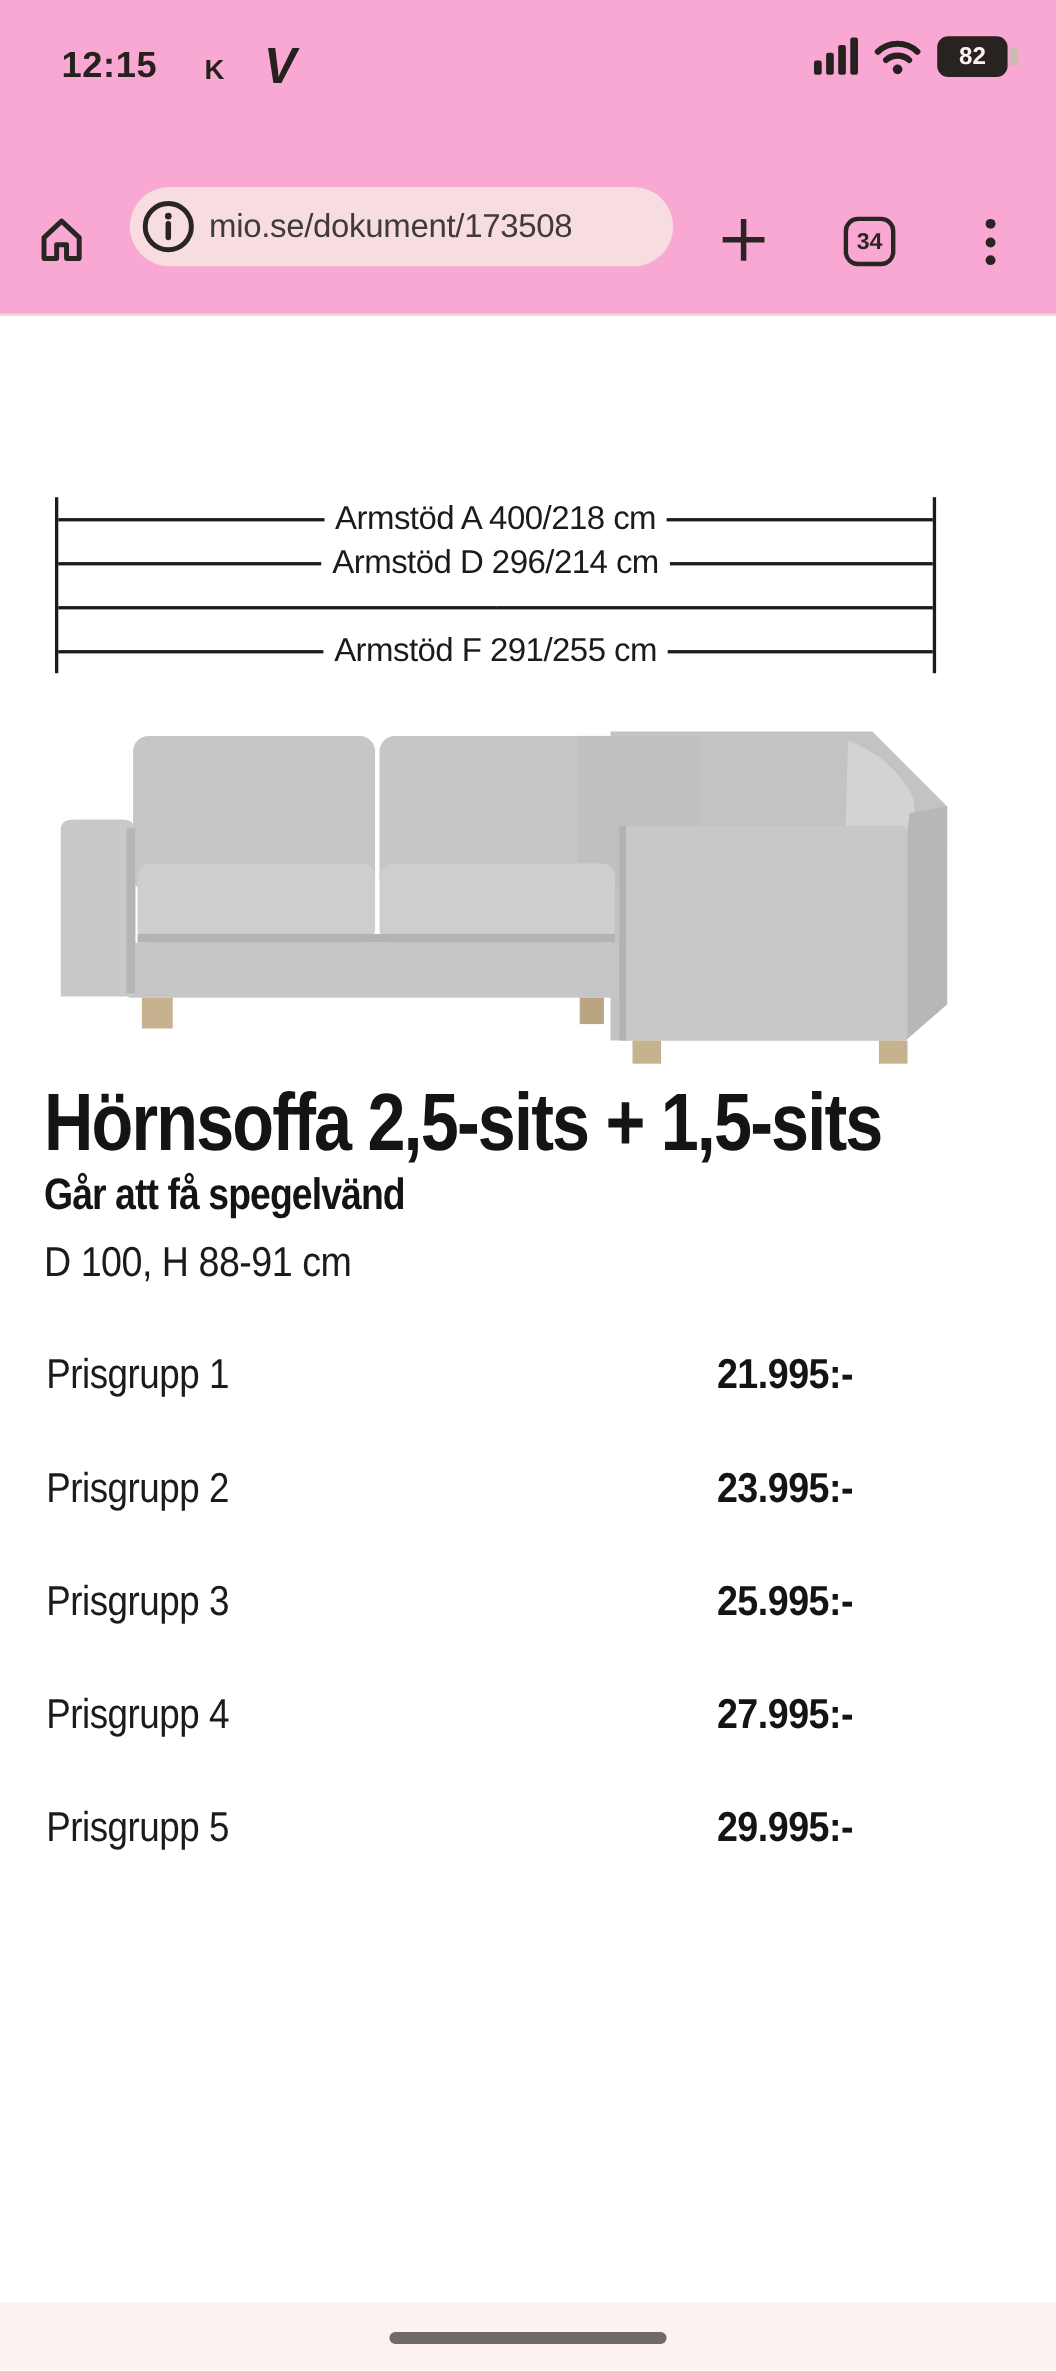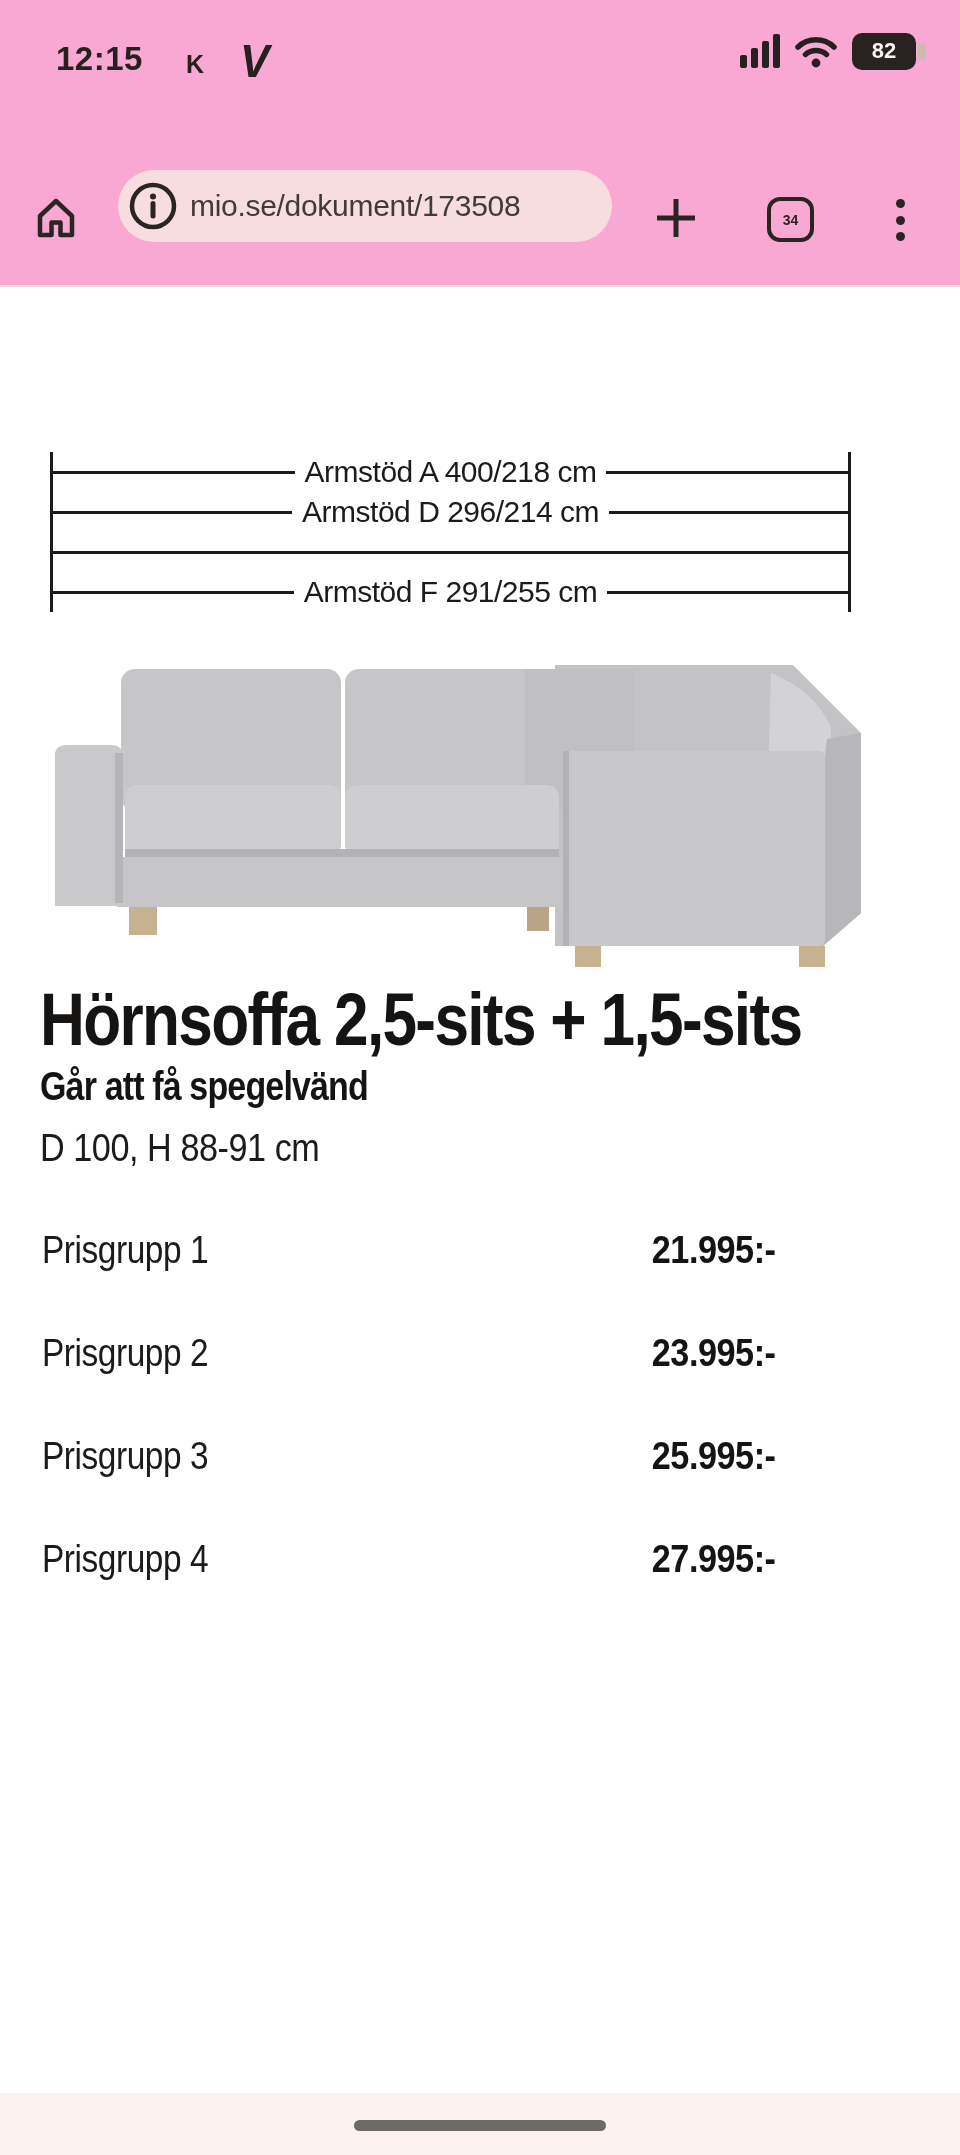--- a/index.html
+++ b/index.html
@@ -56,21 +56,21 @@
   .info-icon { margin-left:10px; flex:0 0 auto; }
   .url-text {
     margin-left:12px; font-size:30px; color:#413b38; letter-spacing:-0.3px;
     white-space:nowrap; overflow:hidden; flex:1 1 auto;
   }
   .newtab-btn { position:absolute; left:654px; top:196px; width:44px; height:44px; }
   .tab-counter {
     position:absolute; left:767px; top:197px; width:47px; height:45px;
     border:4px solid #2a2523; border-radius:13px;
     display:flex; align-items:center; justify-content:center;
-    font-size:14px; font-weight:700; color:#2a2523; background:transparent;
+    font-size:21px; font-weight:700; color:#2a2523; background:transparent;
   }
   .kebab {
     position:absolute; left:895px; top:199px; width:10px; height:42px;
     display:flex; flex-direction:column; justify-content:space-between; align-items:center;
   }
   .kebab i { width:9px; height:9px; border-radius:50%; background:#2a2523; display:block; }
   
   .doc { position:absolute; left:0; top:289px; width:960px; height:1804px; background:#ffffff; }
   .dim-diagram {
     position:absolute; left:50px; top:163px; width:801px; height:160px;
@@ -260,18 +260,22 @@
       <span class="price-value">23.995:-</span>
     </div>
     <div class="price-row">
       <span class="price-label">Prisgrupp 3</span>
       <span class="price-value">25.995:-</span>
     </div>
     <div class="price-row">
       <span class="price-label">Prisgrupp 4</span>
       <span class="price-value">27.995:-</span>
     </div>
+    <div class="price-row">
+      <span class="price-label">Prisgrupp 5</span>
+      <span class="price-value">29.995:-</span>
+    </div>
   </div>
 </div>
 
 <div class="chrome-bottom">
   <div class="home-indicator"></div>
 </div>
 
 </body></html>

